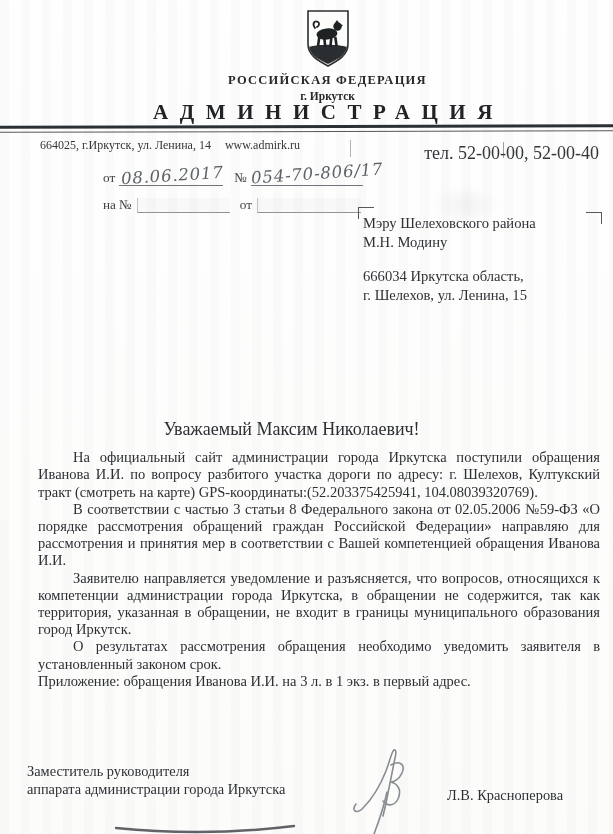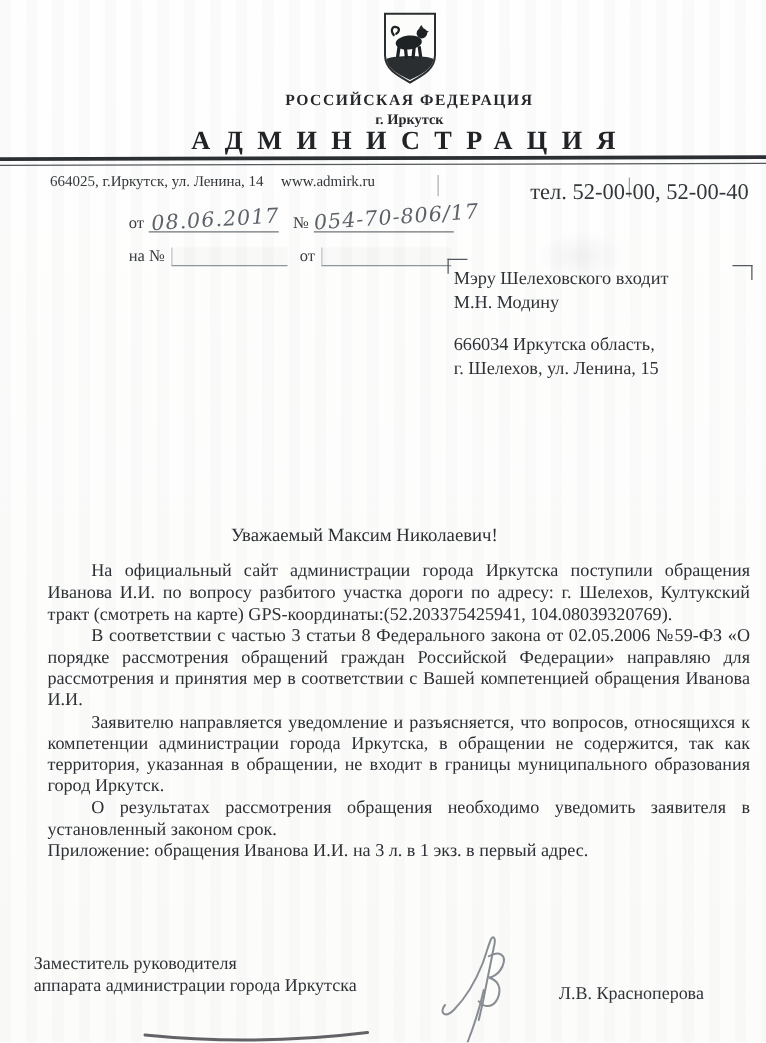--- a/index.html
+++ b/index.html
@@ -52,21 +52,21 @@
   }
   .hand-date{left:18px;top:-4px;font-size:16.5px;transform:rotate(-3.5deg);}
   .hand-num{left:148px;top:-6px;font-size:16.5px;transform:rotate(-4deg);}
   
   .recipient{position:absolute;left:363px;top:214px;font-size:14.6px;line-height:18.5px;color:#2e3136;}
   .corner-l{position:absolute;left:358px;top:207px;width:15px;height:11px;border-top:1.4px solid #55595d;border-left:1.4px solid #55595d;}
   .corner-r{position:absolute;left:586px;top:212px;width:15px;height:11px;border-top:1.4px solid #55595d;border-right:1.4px solid #55595d;}
   .recipient .gap{height:16px;}
   
   .body{position:absolute;left:38px;top:421px;width:562px;font-size:14.5px;line-height:17.2px;color:#2c2f34;}
-  .salutation{text-align:center;margin:0 55px 11px 0;font-size:15px;font-family:Liberation Serif, serif;}
+  .salutation{text-align:center;margin:0 55px 11px 0;font-size:18px;font-family:Liberation Serif, serif;}
   .body p{margin:0;text-indent:35px;text-align:justify;}
   .attachment{margin-top:15px;text-indent:0 !important;text-align:left !important;}
   
   .sig-pos{position:absolute;left:27px;top:763px;font-size:14.4px;line-height:17.5px;color:#2e3136;}
   .sig-name{position:absolute;left:447px;top:787px;font-size:14.4px;color:#2e3136;}
   .sig-mark{position:absolute;left:348px;top:744px;}
   
   .scan-arc{position:absolute;left:110px;top:824px;}
   .smudge{position:absolute;left:430px;top:185px;width:70px;height:40px;background:radial-gradient(ellipse at center, rgba(140,144,148,0.10), rgba(0,0,0,0) 70%);}
 </style>
@@ -110,21 +110,21 @@
     <span class="hand hand-num">054-70-806/17</span>
     <div class="row2">
       <span class="ref-label">на №</span><span class="blank b1"></span><span class="ref-label">от</span><span class="blank b2"></span>
     </div>
   </div>
 
   <div class="corner-l"></div>
   <div class="corner-r"></div>
   <div class="smudge"></div>
   <div class="recipient">
-    <div>Мэру  Шелеховского входит</div>
+    <div>Мэру  Шелеховского района</div>
     <div>М.Н. Модину</div>
     <div class="gap"></div>
     <div>666034 Иркутска область,</div>
     <div>г. Шелехов, ул. Ленина, 15</div>
   </div>
 
   <div class="body">
     <div class="salutation">Уважаемый Максим Николаевич!</div>
     <p>На официальный сайт администрации города Иркутска поступили обращения Иванова И.И. по вопросу разбитого участка дороги по адресу: г. Шелехов, Култукский тракт (смотреть на карте) GPS-координаты:(52.203375425941, 104.08039320769).</p>
     <p>В соответствии с частью 3 статьи 8 Федерального закона от 02.05.2006 №59-ФЗ «О порядке рассмотрения обращений граждан Российской Федерации» направляю для рассмотрения и принятия мер в соответствии с Вашей компетенцией обращения Иванова И.И.</p>

